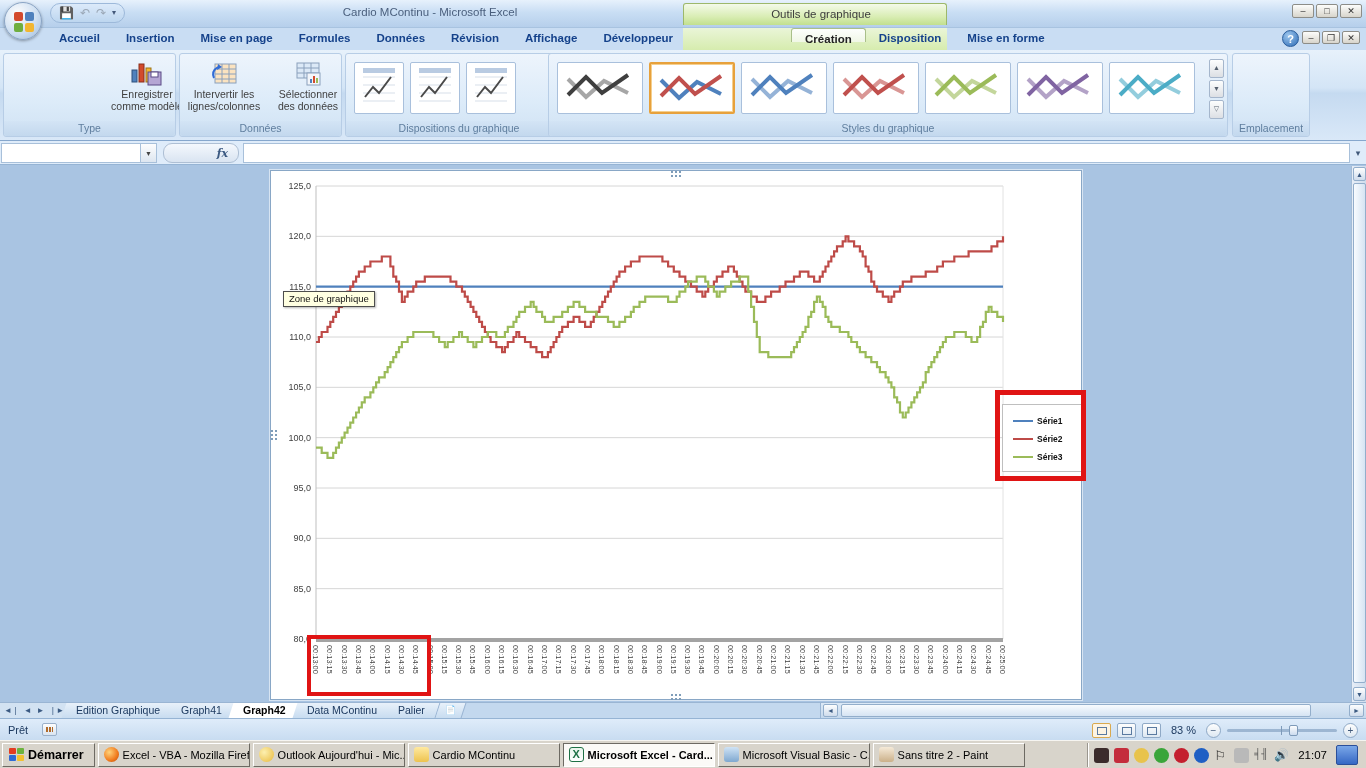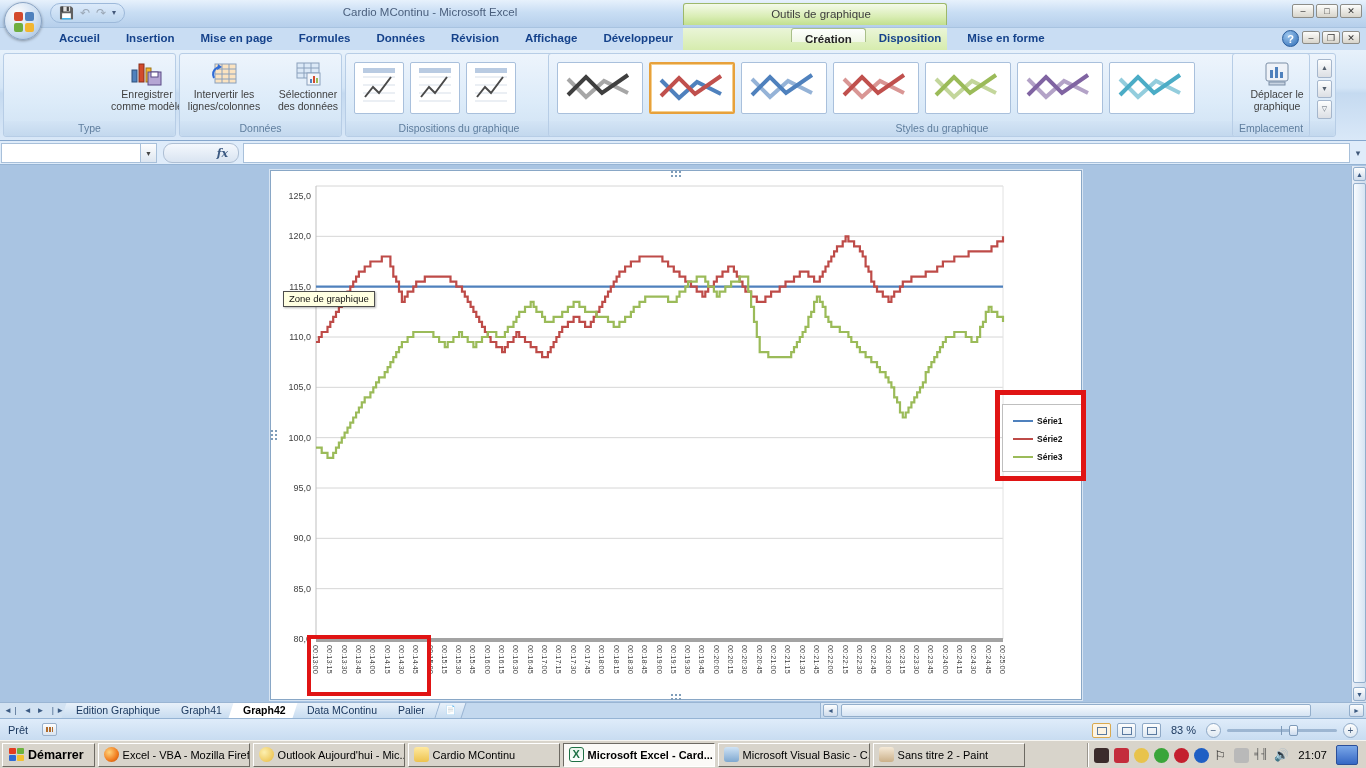--- a/index.html
+++ b/index.html
@@ -265,21 +265,21 @@
           <path d="M8 14h32M8 22h32M8 30h32M8 38h32" stroke="#d7dfe9"></path>
           <path d="M10 34 l8 -10 6 6 12 -16" stroke="#4a4a4a" stroke-width="2" fill="none"></path>
         </svg>
       </div>
       <div class="scrollcol">
         <div class="sc">▲</div>
         <div class="sc">▼</div>
         <div class="sc">▽</div>
       </div>
     </div>
-    <div class="group" style="left: 548px; width: 788px;">
+    <div class="group" style="left: 548px; width: 680px;">
       <div class="glabel">Styles du graphique</div>
       <div class="thumb" style="position: absolute; left: 8px; top: 8px; width: 86px; height: 52px;">
         <svg width="82" height="48">
           <path d="M10 16 L28 34 L46 18 L70 30" stroke="#a6a6a6" stroke-width="4" fill="none"></path>
           <path d="M10 32 L28 14 L44 30 L70 12" stroke="#3f3f3f" stroke-width="4" fill="none"></path>
         </svg>
       </div>
       <div class="thumb selected" style="position: absolute; left: 100px; top: 8px; width: 86px; height: 52px;">
         <svg width="82" height="48">
           <path d="M10 16 L28 34 L46 18 L70 30" stroke="#4f81bd" stroke-width="4" fill="none"></path>
@@ -317,32 +317,20 @@
         </svg>
       </div>
       <div class="scrollcol">
         <div class="sc">▲</div>
         <div class="sc">▼</div>
         <div class="sc">▽</div>
       </div>
     </div>
     <div class="group" style="left: 1232px; width: 78px;">
       <div class="glabel">Emplacement</div>
-      <div class="bigbtn" style="left: 4px;">
-        <div class="bicon">
-          <svg width="30" height="28" style="margin: 0px auto;">
-            <rect x="4" y="3" width="22" height="18" rx="2" fill="#eef2f8" stroke="#7b8ea6"></rect>
-            <rect x="8" y="10" width="3" height="8" fill="#4f81bd"></rect>
-            <rect x="13" y="7" width="3" height="11" fill="#4f81bd"></rect>
-            <rect x="18" y="12" width="3" height="6" fill="#4f81bd"></rect>
-            <rect x="7" y="22" width="16" height="3" fill="#c8d4e2" stroke="#7b8ea6"></rect>
-          </svg>
-        </div>
-        <div class="blabel">Déplacer le<br>graphique</div>
-      </div>
     </div>
   </div>
 
 <div id="formulabar">
   <div id="namebox"></div>
   <div id="namedrop">▼</div>
   <div id="fxpill">fx</div>
   <div id="formulafield"></div>
   <div id="fbchev">▾</div>
 </div>
@@ -364,21 +352,21 @@
         <line x1="45" y1="65.33333333333333" x2="732" y2="65.33333333333333" stroke="#d6d6d6" stroke-width="1"></line>
         <line x1="45" y1="15" x2="732" y2="15" stroke="#d6d6d6" stroke-width="1"></line>
         <line x1="45" y1="15" x2="45" y2="468" stroke="#bfbfbf"></line>
         <line x1="732" y1="15" x2="732" y2="468" stroke="#e2e2e2"></line>
         <rect x="45" y="467" width="687" height="4" fill="#a3a3a3"></rect>
         <path d="M45.0,115.7L47.9,115.7L50.7,115.7L53.6,115.7L56.5,115.7L59.3,115.7L62.2,115.7L65.0,115.7L67.9,115.7L70.8,115.7L73.6,115.7L76.5,115.7L79.3,115.7L82.2,115.7L85.1,115.7L87.9,115.7L90.8,115.7L93.7,115.7L96.5,115.7L99.4,115.7L102.3,115.7L105.1,115.7L108.0,115.7L110.8,115.7L113.7,115.7L116.6,115.7L119.4,115.7L122.3,115.7L125.2,115.7L128.0,115.7L130.9,115.7L133.7,115.7L136.6,115.7L139.5,115.7L142.3,115.7L145.2,115.7L148.1,115.7L150.9,115.7L153.8,115.7L156.6,115.7L159.5,115.7L162.4,115.7L165.2,115.7L168.1,115.7L170.9,115.7L173.8,115.7L176.7,115.7L179.5,115.7L182.4,115.7L185.3,115.7L188.1,115.7L191.0,115.7L193.8,115.7L196.7,115.7L199.6,115.7L202.4,115.7L205.3,115.7L208.2,115.7L211.0,115.7L213.9,115.7L216.8,115.7L219.6,115.7L222.5,115.7L225.3,115.7L228.2,115.7L231.1,115.7L233.9,115.7L236.8,115.7L239.7,115.7L242.5,115.7L245.4,115.7L248.2,115.7L251.1,115.7L254.0,115.7L256.8,115.7L259.7,115.7L262.6,115.7L265.4,115.7L268.3,115.7L271.1,115.7L274.0,115.7L276.9,115.7L279.7,115.7L282.6,115.7L285.4,115.7L288.3,115.7L291.2,115.7L294.0,115.7L296.9,115.7L299.8,115.7L302.6,115.7L305.5,115.7L308.4,115.7L311.2,115.7L314.1,115.7L316.9,115.7L319.8,115.7L322.7,115.7L325.5,115.7L328.4,115.7L331.3,115.7L334.1,115.7L337.0,115.7L339.8,115.7L342.7,115.7L345.6,115.7L348.4,115.7L351.3,115.7L354.1,115.7L357.0,115.7L359.9,115.7L362.7,115.7L365.6,115.7L368.5,115.7L371.3,115.7L374.2,115.7L377.1,115.7L379.9,115.7L382.8,115.7L385.6,115.7L388.5,115.7L391.4,115.7L394.2,115.7L397.1,115.7L399.9,115.7L402.8,115.7L405.7,115.7L408.5,115.7L411.4,115.7L414.3,115.7L417.1,115.7L420.0,115.7L422.9,115.7L425.7,115.7L428.6,115.7L431.4,115.7L434.3,115.7L437.2,115.7L440.0,115.7L442.9,115.7L445.8,115.7L448.6,115.7L451.5,115.7L454.3,115.7L457.2,115.7L460.1,115.7L462.9,115.7L465.8,115.7L468.6,115.7L471.5,115.7L474.4,115.7L477.2,115.7L480.1,115.7L483.0,115.7L485.8,115.7L488.7,115.7L491.6,115.7L494.4,115.7L497.3,115.7L500.1,115.7L503.0,115.7L505.9,115.7L508.7,115.7L511.6,115.7L514.5,115.7L517.3,115.7L520.2,115.7L523.0,115.7L525.9,115.7L528.8,115.7L531.6,115.7L534.5,115.7L537.4,115.7L540.2,115.7L543.1,115.7L545.9,115.7L548.8,115.7L551.7,115.7L554.5,115.7L557.4,115.7L560.3,115.7L563.1,115.7L566.0,115.7L568.8,115.7L571.7,115.7L574.6,115.7L577.4,115.7L580.3,115.7L583.1,115.7L586.0,115.7L588.9,115.7L591.7,115.7L594.6,115.7L597.5,115.7L600.3,115.7L603.2,115.7L606.0,115.7L608.9,115.7L611.8,115.7L614.6,115.7L617.5,115.7L620.4,115.7L623.2,115.7L626.1,115.7L629.0,115.7L631.8,115.7L634.7,115.7L637.5,115.7L640.4,115.7L643.3,115.7L646.1,115.7L649.0,115.7L651.9,115.7L654.7,115.7L657.6,115.7L660.4,115.7L663.3,115.7L666.2,115.7L669.0,115.7L671.9,115.7L674.8,115.7L677.6,115.7L680.5,115.7L683.3,115.7L686.2,115.7L689.1,115.7L691.9,115.7L694.8,115.7L697.6,115.7L700.5,115.7L703.4,115.7L706.2,115.7L709.1,115.7L712.0,115.7L714.8,115.7L717.7,115.7L720.5,115.7L723.4,115.7L726.3,115.7L729.1,115.7L732.0,115.7" stroke="#4f81bd" stroke-width="2.2" fill="none"></path>
         <path d="M45.0,171.0L47.9,171.0L47.9,166.0L50.7,166.0L50.7,161.0L53.6,161.0L56.5,161.0L56.5,155.9L59.3,155.9L59.3,150.9L62.2,150.9L62.2,145.9L65.0,145.9L65.0,140.8L67.9,140.8L67.9,135.8L70.8,135.8L70.8,130.8L73.6,130.8L73.6,125.7L76.5,125.7L76.5,120.7L79.3,120.7L79.3,115.7L82.2,115.7L82.2,110.6L85.1,110.6L85.1,105.6L87.9,105.6L87.9,100.6L90.8,100.6L93.7,100.6L93.7,95.5L96.5,95.5L99.4,95.5L99.4,90.5L102.3,90.5L105.1,90.5L108.0,90.5L110.8,90.5L110.8,85.5L113.7,85.5L116.6,85.5L119.4,85.5L119.4,95.5L122.3,95.5L122.3,105.6L125.2,105.6L125.2,110.6L128.0,110.6L128.0,120.7L130.9,120.7L130.9,130.8L133.7,130.8L133.7,125.7L136.6,125.7L136.6,120.7L139.5,120.7L142.3,120.7L142.3,115.7L145.2,115.7L145.2,110.6L148.1,110.6L150.9,110.6L153.8,110.6L153.8,105.6L156.6,105.6L159.5,105.6L162.4,105.6L165.2,105.6L168.1,105.6L170.9,105.6L173.8,105.6L176.7,105.6L179.5,105.6L179.5,110.6L182.4,110.6L185.3,110.6L185.3,115.7L188.1,115.7L191.0,115.7L191.0,120.7L193.8,120.7L193.8,125.7L196.7,125.7L196.7,130.8L199.6,130.8L199.6,135.8L202.4,135.8L202.4,140.8L205.3,140.8L205.3,145.9L208.2,145.9L208.2,150.9L211.0,150.9L211.0,155.9L213.9,155.9L213.9,161.0L216.8,161.0L216.8,166.0L219.6,166.0L219.6,171.0L222.5,171.0L225.3,171.0L225.3,176.1L228.2,176.1L231.1,176.1L231.1,181.1L233.9,181.1L233.9,176.1L236.8,176.1L236.8,171.0L239.7,171.0L242.5,171.0L242.5,166.0L245.4,166.0L245.4,161.0L248.2,161.0L248.2,166.0L251.1,166.0L254.0,166.0L254.0,171.0L256.8,171.0L259.7,171.0L259.7,176.1L262.6,176.1L265.4,176.1L265.4,181.1L268.3,181.1L271.1,181.1L271.1,186.1L274.0,186.1L276.9,186.1L276.9,181.1L279.7,181.1L279.7,176.1L282.6,176.1L282.6,171.0L285.4,171.0L285.4,166.0L288.3,166.0L288.3,161.0L291.2,161.0L291.2,155.9L294.0,155.9L296.9,155.9L296.9,150.9L299.8,150.9L302.6,150.9L302.6,145.9L305.5,145.9L308.4,145.9L308.4,150.9L311.2,150.9L314.1,150.9L314.1,155.9L316.9,155.9L319.8,155.9L319.8,150.9L322.7,150.9L322.7,145.9L325.5,145.9L325.5,140.8L328.4,140.8L328.4,135.8L331.3,135.8L331.3,130.8L334.1,130.8L334.1,125.7L337.0,125.7L337.0,120.7L339.8,120.7L339.8,115.7L342.7,115.7L342.7,110.6L345.6,110.6L345.6,105.6L348.4,105.6L348.4,100.6L351.3,100.6L354.1,100.6L354.1,95.5L357.0,95.5L359.9,95.5L359.9,90.5L362.7,90.5L365.6,90.5L368.5,90.5L368.5,85.5L371.3,85.5L374.2,85.5L377.1,85.5L379.9,85.5L382.8,85.5L385.6,85.5L388.5,85.5L391.4,85.5L391.4,90.5L394.2,90.5L397.1,90.5L397.1,95.5L399.9,95.5L402.8,95.5L402.8,100.6L405.7,100.6L408.5,100.6L408.5,105.6L411.4,105.6L414.3,105.6L414.3,110.6L417.1,110.6L420.0,110.6L420.0,115.7L422.9,115.7L425.7,115.7L425.7,120.7L428.6,120.7L431.4,120.7L431.4,125.7L434.3,125.7L434.3,120.7L437.2,120.7L437.2,115.7L440.0,115.7L442.9,115.7L442.9,110.6L445.8,110.6L445.8,105.6L448.6,105.6L451.5,105.6L451.5,100.6L454.3,100.6L457.2,100.6L457.2,95.5L460.1,95.5L462.9,95.5L462.9,100.6L465.8,100.6L465.8,105.6L468.6,105.6L468.6,110.6L471.5,110.6L471.5,115.7L474.4,115.7L474.4,120.7L477.2,120.7L480.1,120.7L480.1,125.7L483.0,125.7L485.8,125.7L485.8,130.8L488.7,130.8L491.6,130.8L494.4,130.8L494.4,125.7L497.3,125.7L500.1,125.7L500.1,120.7L503.0,120.7L505.9,120.7L508.7,120.7L508.7,115.7L511.6,115.7L514.5,115.7L514.5,110.6L517.3,110.6L520.2,110.6L523.0,110.6L523.0,105.6L525.9,105.6L528.8,105.6L528.8,100.6L531.6,100.6L534.5,100.6L537.4,100.6L537.4,105.6L540.2,105.6L543.1,105.6L543.1,110.6L545.9,110.6L548.8,110.6L548.8,105.6L551.7,105.6L551.7,100.6L554.5,100.6L554.5,95.5L557.4,95.5L557.4,90.5L560.3,90.5L560.3,85.5L563.1,85.5L563.1,80.4L566.0,80.4L566.0,75.4L568.8,75.4L571.7,75.4L571.7,70.4L574.6,70.4L574.6,65.3L577.4,65.3L577.4,70.4L580.3,70.4L583.1,70.4L583.1,75.4L586.0,75.4L588.9,75.4L588.9,80.4L591.7,80.4L591.7,85.5L594.6,85.5L594.6,95.5L597.5,95.5L597.5,100.6L600.3,100.6L600.3,110.6L603.2,110.6L603.2,115.7L606.0,115.7L606.0,120.7L608.9,120.7L611.8,120.7L611.8,125.7L614.6,125.7L617.5,125.7L617.5,130.8L620.4,130.8L620.4,125.7L623.2,125.7L623.2,120.7L626.1,120.7L629.0,120.7L629.0,115.7L631.8,115.7L631.8,110.6L634.7,110.6L637.5,110.6L640.4,110.6L640.4,105.6L643.3,105.6L646.1,105.6L649.0,105.6L651.9,105.6L654.7,105.6L654.7,100.6L657.6,100.6L660.4,100.6L663.3,100.6L666.2,100.6L666.2,95.5L669.0,95.5L671.9,95.5L671.9,90.5L674.8,90.5L677.6,90.5L680.5,90.5L683.3,90.5L683.3,85.5L686.2,85.5L689.1,85.5L691.9,85.5L694.8,85.5L697.6,85.5L697.6,80.4L700.5,80.4L703.4,80.4L706.2,80.4L709.1,80.4L712.0,80.4L714.8,80.4L717.7,80.4L720.5,80.4L720.5,75.4L723.4,75.4L726.3,75.4L726.3,70.4L729.1,70.4L732.0,70.4L732.0,65.3" stroke="#be4b48" stroke-width="2.2" fill="none"></path>
         <path d="M45.0,276.7L47.9,276.7L50.7,276.7L50.7,281.8L53.6,281.8L56.5,281.8L56.5,286.8L59.3,286.8L62.2,286.8L62.2,281.8L65.0,281.8L65.0,276.7L67.9,276.7L67.9,271.7L70.8,271.7L70.8,266.7L73.6,266.7L73.6,261.6L76.5,261.6L76.5,256.6L79.3,256.6L79.3,251.6L82.2,251.6L82.2,246.5L85.1,246.5L85.1,241.5L87.9,241.5L87.9,236.5L90.8,236.5L90.8,231.4L93.7,231.4L93.7,226.4L96.5,226.4L99.4,226.4L99.4,221.4L102.3,221.4L102.3,216.3L105.1,216.3L105.1,211.3L108.0,211.3L108.0,206.3L110.8,206.3L113.7,206.3L113.7,201.2L116.6,201.2L116.6,196.2L119.4,196.2L119.4,191.2L122.3,191.2L122.3,186.1L125.2,186.1L125.2,181.1L128.0,181.1L128.0,176.1L130.9,176.1L130.9,171.0L133.7,171.0L136.6,171.0L136.6,166.0L139.5,166.0L142.3,166.0L142.3,161.0L145.2,161.0L148.1,161.0L150.9,161.0L153.8,161.0L156.6,161.0L159.5,161.0L162.4,161.0L162.4,166.0L165.2,166.0L168.1,166.0L168.1,171.0L170.9,171.0L173.8,171.0L173.8,176.1L176.7,176.1L176.7,171.0L179.5,171.0L182.4,171.0L182.4,166.0L185.3,166.0L188.1,166.0L188.1,161.0L191.0,161.0L191.0,166.0L193.8,166.0L196.7,166.0L196.7,171.0L199.6,171.0L202.4,171.0L202.4,176.1L205.3,176.1L205.3,171.0L208.2,171.0L211.0,171.0L211.0,166.0L213.9,166.0L216.8,166.0L216.8,161.0L219.6,161.0L222.5,161.0L225.3,161.0L225.3,166.0L228.2,166.0L231.1,166.0L233.9,166.0L233.9,161.0L236.8,161.0L236.8,155.9L239.7,155.9L242.5,155.9L242.5,150.9L245.4,150.9L245.4,145.9L248.2,145.9L248.2,140.8L251.1,140.8L254.0,140.8L254.0,135.8L256.8,135.8L259.7,135.8L259.7,130.8L262.6,130.8L262.6,135.8L265.4,135.8L265.4,140.8L268.3,140.8L271.1,140.8L271.1,145.9L274.0,145.9L274.0,150.9L276.9,150.9L279.7,150.9L282.6,150.9L282.6,145.9L285.4,145.9L288.3,145.9L291.2,145.9L291.2,140.8L294.0,140.8L296.9,140.8L296.9,135.8L299.8,135.8L302.6,135.8L302.6,130.8L305.5,130.8L308.4,130.8L308.4,135.8L311.2,135.8L314.1,135.8L314.1,140.8L316.9,140.8L319.8,140.8L322.7,140.8L325.5,140.8L325.5,145.9L328.4,145.9L331.3,145.9L334.1,145.9L337.0,145.9L337.0,150.9L339.8,150.9L342.7,150.9L342.7,155.9L345.6,155.9L348.4,155.9L348.4,150.9L351.3,150.9L354.1,150.9L354.1,145.9L357.0,145.9L359.9,145.9L359.9,140.8L362.7,140.8L362.7,135.8L365.6,135.8L368.5,135.8L368.5,130.8L371.3,130.8L374.2,130.8L374.2,125.7L377.1,125.7L379.9,125.7L382.8,125.7L385.6,125.7L388.5,125.7L391.4,125.7L394.2,125.7L397.1,125.7L397.1,130.8L399.9,130.8L402.8,130.8L405.7,130.8L405.7,125.7L408.5,125.7L408.5,120.7L411.4,120.7L414.3,120.7L414.3,115.7L417.1,115.7L417.1,110.6L420.0,110.6L422.9,110.6L425.7,110.6L425.7,105.6L428.6,105.6L431.4,105.6L434.3,105.6L434.3,110.6L437.2,110.6L437.2,115.7L440.0,115.7L442.9,115.7L442.9,120.7L445.8,120.7L445.8,125.7L448.6,125.7L448.6,120.7L451.5,120.7L454.3,120.7L454.3,115.7L457.2,115.7L460.1,115.7L460.1,110.6L462.9,110.6L465.8,110.6L468.6,110.6L468.6,105.6L471.5,105.6L474.4,105.6L477.2,105.6L477.2,120.7L480.1,120.7L480.1,135.8L483.0,135.8L483.0,150.9L485.8,150.9L485.8,166.0L488.7,166.0L488.7,181.1L491.6,181.1L494.4,181.1L497.3,181.1L497.3,186.1L500.1,186.1L503.0,186.1L505.9,186.1L508.7,186.1L511.6,186.1L514.5,186.1L517.3,186.1L520.2,186.1L520.2,181.1L523.0,181.1L523.0,176.1L525.9,176.1L525.9,171.0L528.8,171.0L528.8,166.0L531.6,166.0L531.6,161.0L534.5,161.0L534.5,155.9L537.4,155.9L537.4,145.9L540.2,145.9L540.2,140.8L543.1,140.8L543.1,130.8L545.9,130.8L545.9,125.7L548.8,125.7L548.8,130.8L551.7,130.8L551.7,135.8L554.5,135.8L554.5,145.9L557.4,145.9L557.4,150.9L560.3,150.9L560.3,155.9L563.1,155.9L566.0,155.9L568.8,155.9L568.8,161.0L571.7,161.0L574.6,161.0L577.4,161.0L577.4,166.0L580.3,166.0L580.3,171.0L583.1,171.0L586.0,171.0L586.0,176.1L588.9,176.1L588.9,181.1L591.7,181.1L594.6,181.1L594.6,186.1L597.5,186.1L600.3,186.1L600.3,191.2L603.2,191.2L606.0,191.2L606.0,196.2L608.9,196.2L608.9,201.2L611.8,201.2L614.6,201.2L614.6,206.3L617.5,206.3L617.5,211.3L620.4,211.3L620.4,216.3L623.2,216.3L623.2,226.4L626.1,226.4L626.1,231.4L629.0,231.4L629.0,241.5L631.8,241.5L631.8,246.5L634.7,246.5L634.7,241.5L637.5,241.5L637.5,236.5L640.4,236.5L640.4,231.4L643.3,231.4L643.3,226.4L646.1,226.4L646.1,221.4L649.0,221.4L649.0,216.3L651.9,216.3L651.9,211.3L654.7,211.3L654.7,201.2L657.6,201.2L657.6,196.2L660.4,196.2L660.4,191.2L663.3,191.2L663.3,186.1L666.2,186.1L666.2,181.1L669.0,181.1L669.0,176.1L671.9,176.1L671.9,171.0L674.8,171.0L674.8,166.0L677.6,166.0L680.5,166.0L683.3,166.0L683.3,161.0L686.2,161.0L689.1,161.0L691.9,161.0L694.8,161.0L694.8,166.0L697.6,166.0L700.5,166.0L700.5,171.0L703.4,171.0L706.2,171.0L706.2,166.0L709.1,166.0L709.1,155.9L712.0,155.9L712.0,150.9L714.8,150.9L714.8,140.8L717.7,140.8L717.7,135.8L720.5,135.8L720.5,140.8L723.4,140.8L726.3,140.8L726.3,145.9L729.1,145.9L732.0,145.9L732.0,150.9" stroke="#9bbb59" stroke-width="2.2" fill="none"></path>
       </svg>
     <div id="ylabs">
-        <div class="ylab" style="left: 0px; top: 20px;">125,0</div>
+        <div class="ylab" style="left: 0px; top: 10px;">125,0</div>
         <div class="ylab" style="left: 0px; top: 60.3333px;">120,0</div>
         <div class="ylab" style="left: 0px; top: 110.667px;">115,0</div>
         <div class="ylab" style="left: 0px; top: 161px;">110,0</div>
         <div class="ylab" style="left: 0px; top: 211.333px;">105,0</div>
         <div class="ylab" style="left: 0px; top: 261.667px;">100,0</div>
         <div class="ylab" style="left: 0px; top: 312px;">95,0</div>
         <div class="ylab" style="left: 0px; top: 362.333px;">90,0</div>
         <div class="ylab" style="left: 0px; top: 412.667px;">85,0</div>
         <div class="ylab" style="left: 0px; top: 463px;">80,0</div>
       </div>

